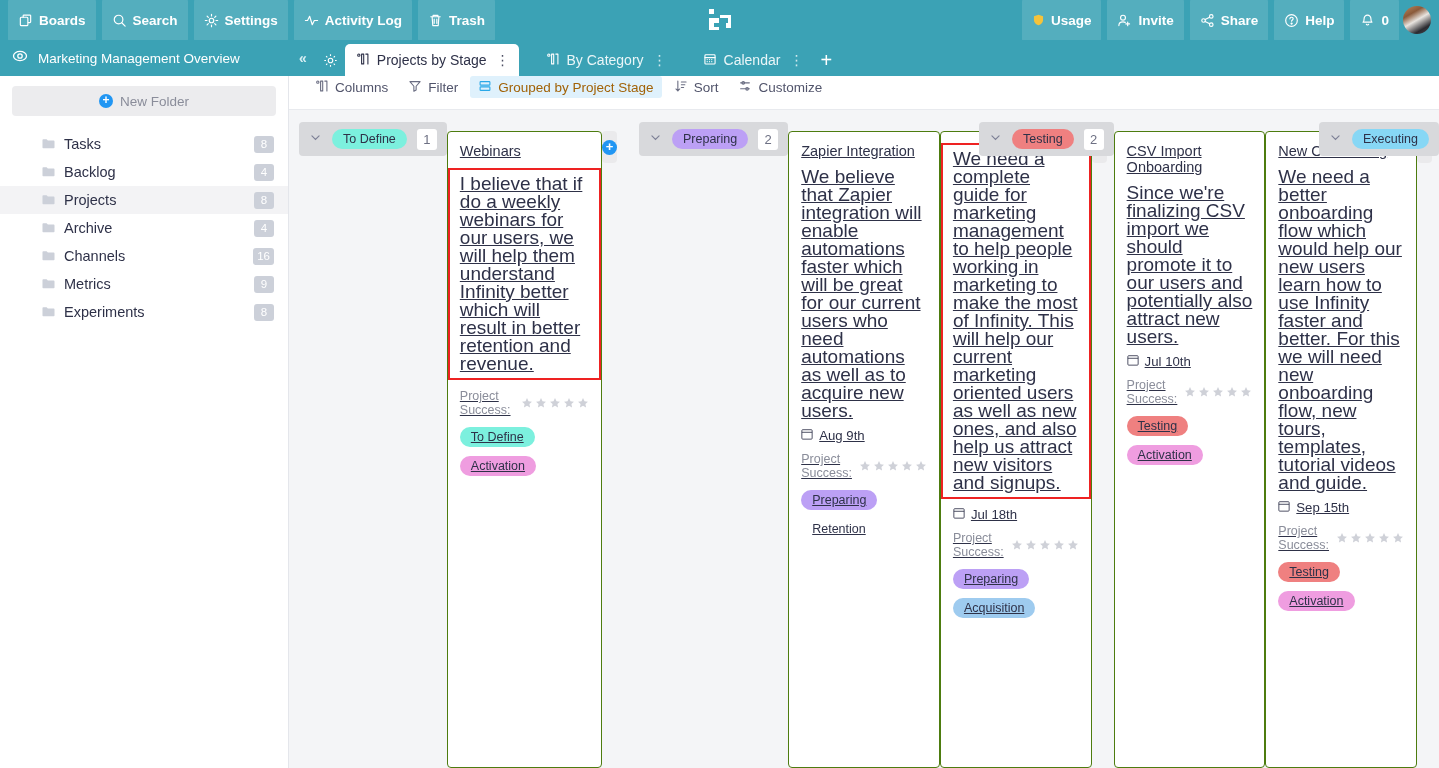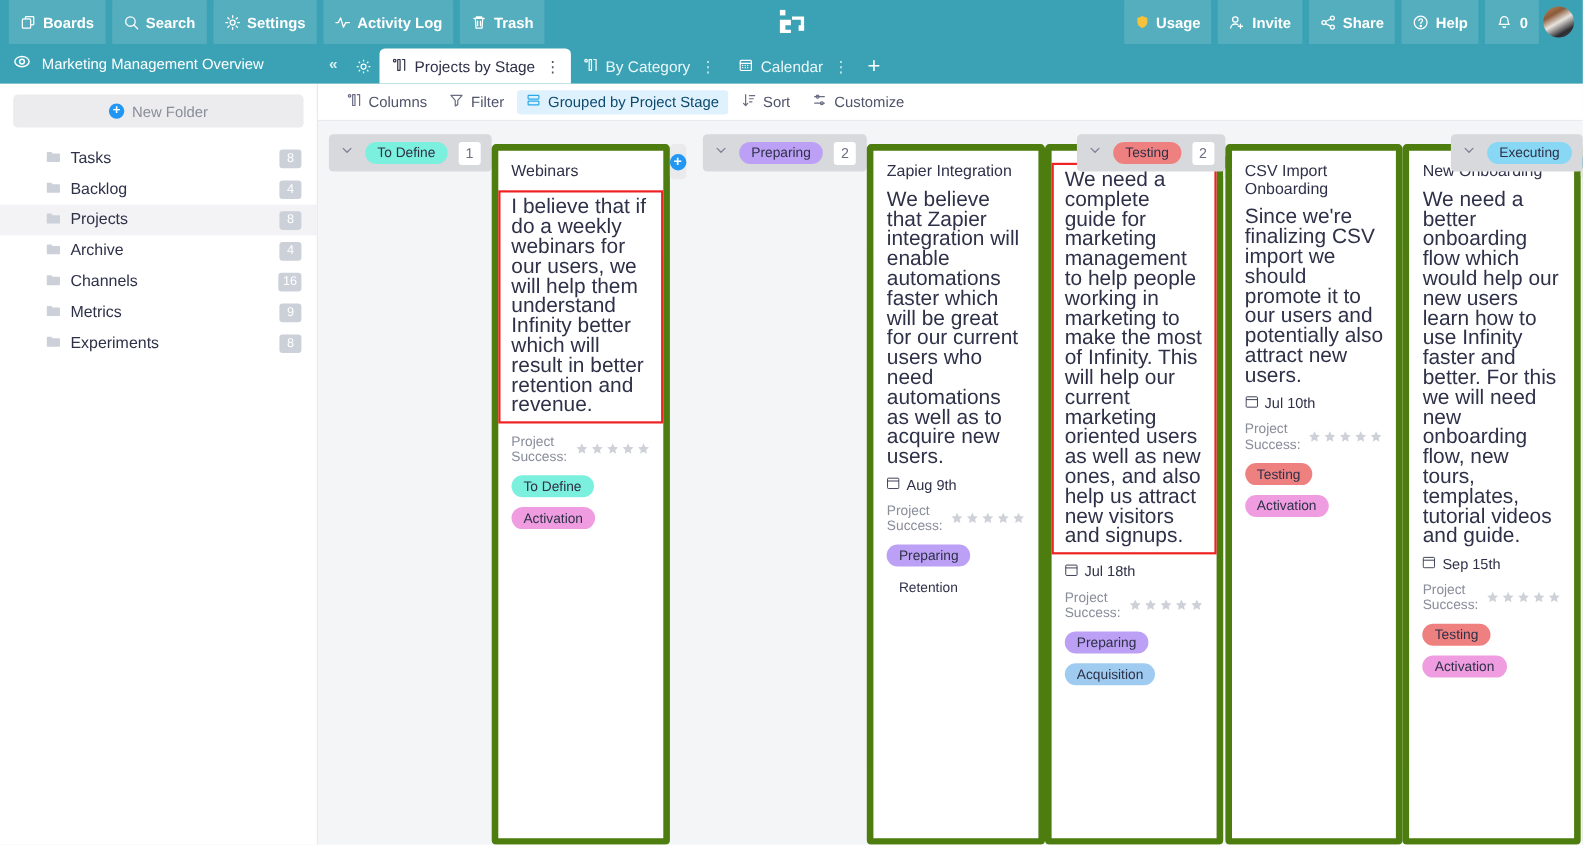--- a/index.html
+++ b/index.html
@@ -100,29 +100,29 @@
   .folder-count {
     min-width: 20px; height: 17px; border-radius: 3px;
     background: #ccd0d9; color: #ffffff; font-size: 11.5px;
     display: flex; align-items: center; justify-content: center;
     padding: 0 4px;
   }
 
   
   .main { flex: 1; background: #ffffff; display: flex; flex-direction: column; min-width:0; }
   .toolbar {
-    height: 34px; display: flex; align-items: center; gap: 4px;
+    height: 34px; display: flex; align-items: flex-start; gap: 4px;
     padding-left: 18px; border-bottom: 1px solid #e8eaee; flex: none;
   }
   .tool {
     display: flex; align-items: center; gap: 6px;
     height: 22px; padding: 0 8px; border-radius: 3px;
     font-size: 13.5px; color: #51546b; cursor: pointer; white-space: nowrap;
   }
-  .tool.active { background: #dff1fc; color: #0c4a6e; }
+  .tool.active { background: #dff1fc; color: #a16207; }
 
   .board {
     flex: 1; background: #f4f5f7; padding: 12px 0 0 10px;
     display: flex; gap: 22px; overflow: hidden;
   }
   .column { width: 318px; flex: none; display: flex; flex-direction: row; }
   .col-header {
     height: 34px; background: #d8d9dc; border-radius: 4px;
     display: flex; align-items: center; padding: 0 10px; gap: 10px; flex:none;
   }
@@ -132,22 +132,22 @@
   .col-pill {
     border-radius: 11px; padding: 3px 11px; font-size: 12.5px;
     color: #2e3148; white-space: nowrap;
   }
   .col-count {
     margin-left: auto; min-width: 20px; height: 21px; border-radius: 3px;
     background: #ffffff; color: #6d7083; font-size: 13px;
     display: flex; align-items: center; justify-content: center; padding: 0 5px;
   }
   .card {
-    background: #ffffff; border: 6px solid #4d7c0f; border-radius: 4px;
-    margin-top: 9px; padding: 11px 12px 12px 12px;
+    background: #ffffff; border: 1px solid #4d7c0f; border-radius: 4px;
+    margin-top: 9px; padding: 11px 12px 12px 12px; text-decoration: underline;
   }
   .card-title { font-size: 14.5px; color: #2e3148; margin-bottom: 9px; display:flex; align-items:baseline; gap:5px;}
   .card-title .qmark { color: #e02020; font-weight: bold; font-size: 15px; }
   .card-desc {
     font-size: 19px; line-height: 18px; color: #2e3148;
   }
   .card-desc.highlight {
     border: 2px solid #ee2222; margin: 0 -12px; padding: 5px 10px;
   }
   .card-date {
@@ -290,21 +290,21 @@
     <span class="board-title">Marketing Management Overview</span>
   </div>
   <span class="collapse-icon">«</span>
   <div class="tabsrow">
     <div class="gear-tab">
       <svg width="15" height="15" viewBox="0 0 16 16" fill="none" stroke="#ffffff" stroke-width="1.2">
         <circle cx="8" cy="8" r="2.4"></circle>
         <path d="M8 1.4v1.8M8 12.8v1.8M1.4 8h1.8M12.8 8h1.8M3.3 3.3l1.3 1.3M11.4 11.4l1.3 1.3M12.7 3.3l-1.3 1.3M4.6 11.4l-1.3 1.3"></path>
       </svg>
     </div>
-    <div id="tabs-host" style="display:flex;align-items:flex-end;">
+    <div id="tabs-host" style="display:flex;align-items:flex-end;gap:16px;">
         <div class="tab active">
           <span><svg width="14" height="14" viewBox="0 0 16 16" fill="none" stroke="#2e3148" stroke-width="1.25" stroke-linecap="round" stroke-linejoin="round">
               <circle cx="3.2" cy="3.6" r="1.3"></circle>
               <path d="M6.4 2.4h2.4v11.2H6.4z"></path>
               <path d="M11 2.4h2.6v11.2H11z" opacity=".0"></path>
               <path d="M11.2 2.4h2.4v11.2"></path>
             </svg></span>
           <span>Projects by Stage</span>
           <span class="dots">⋮</span>
         </div>

